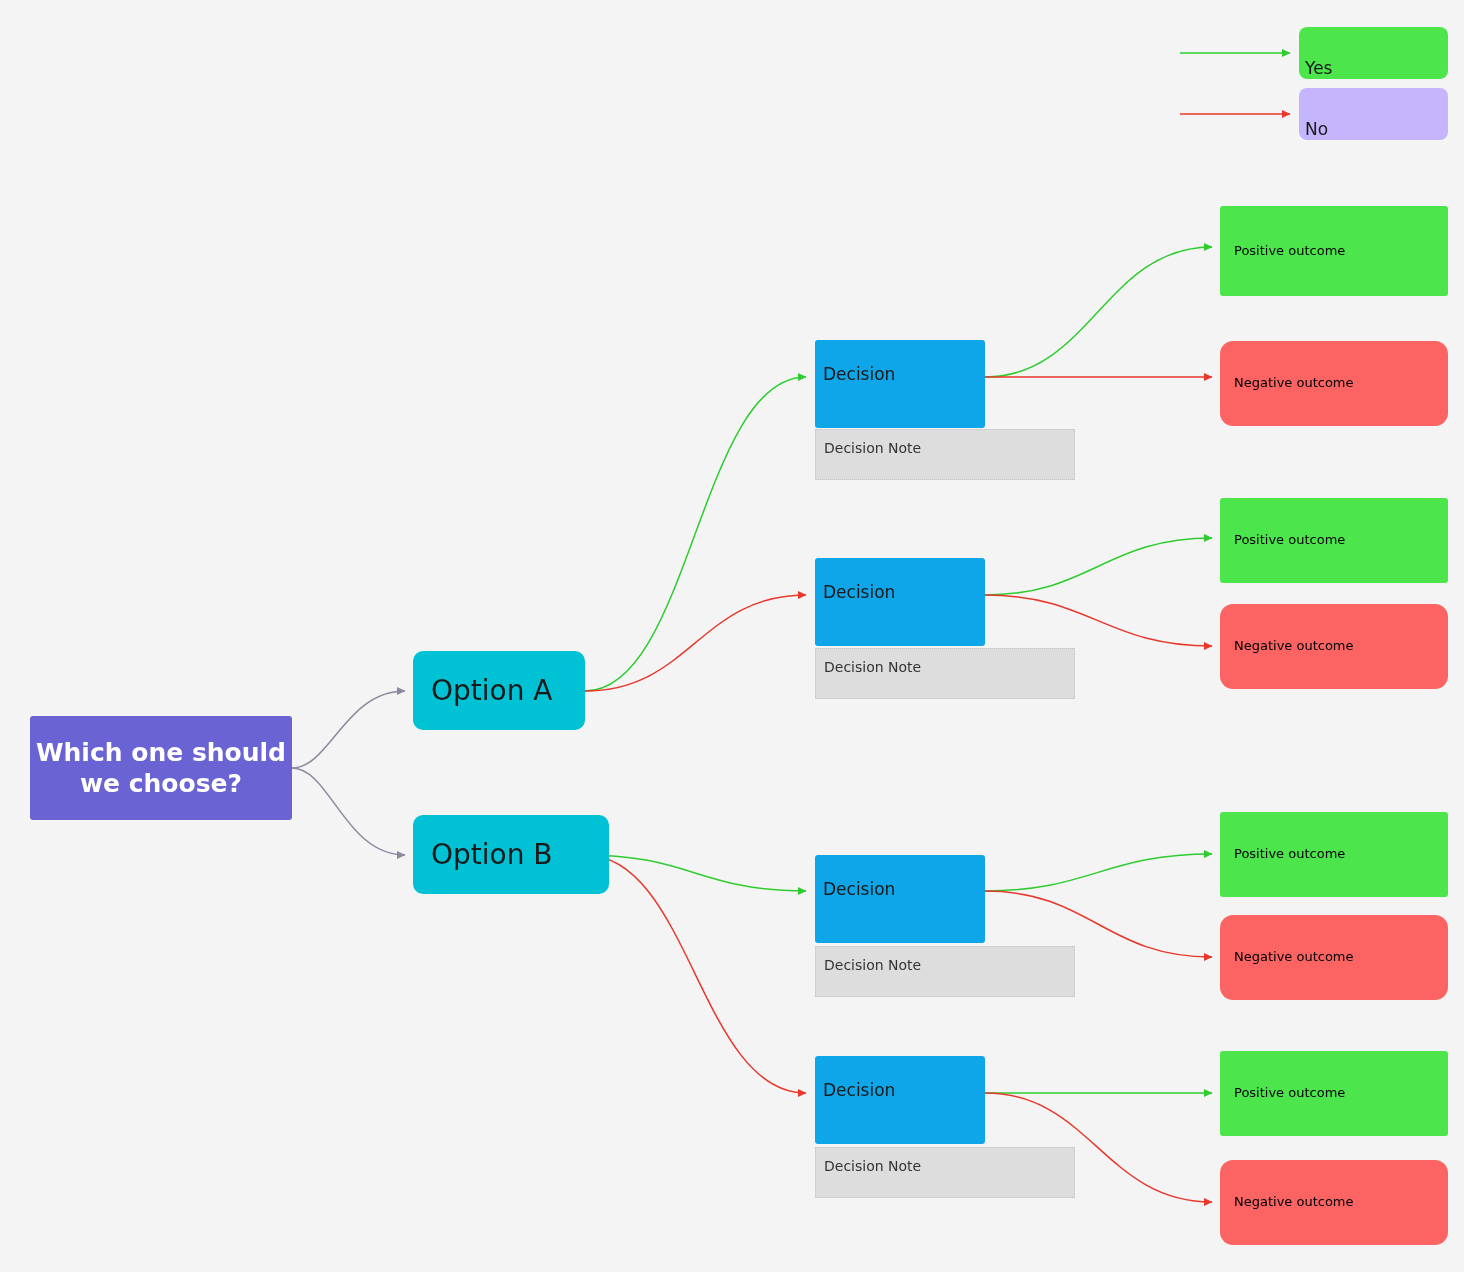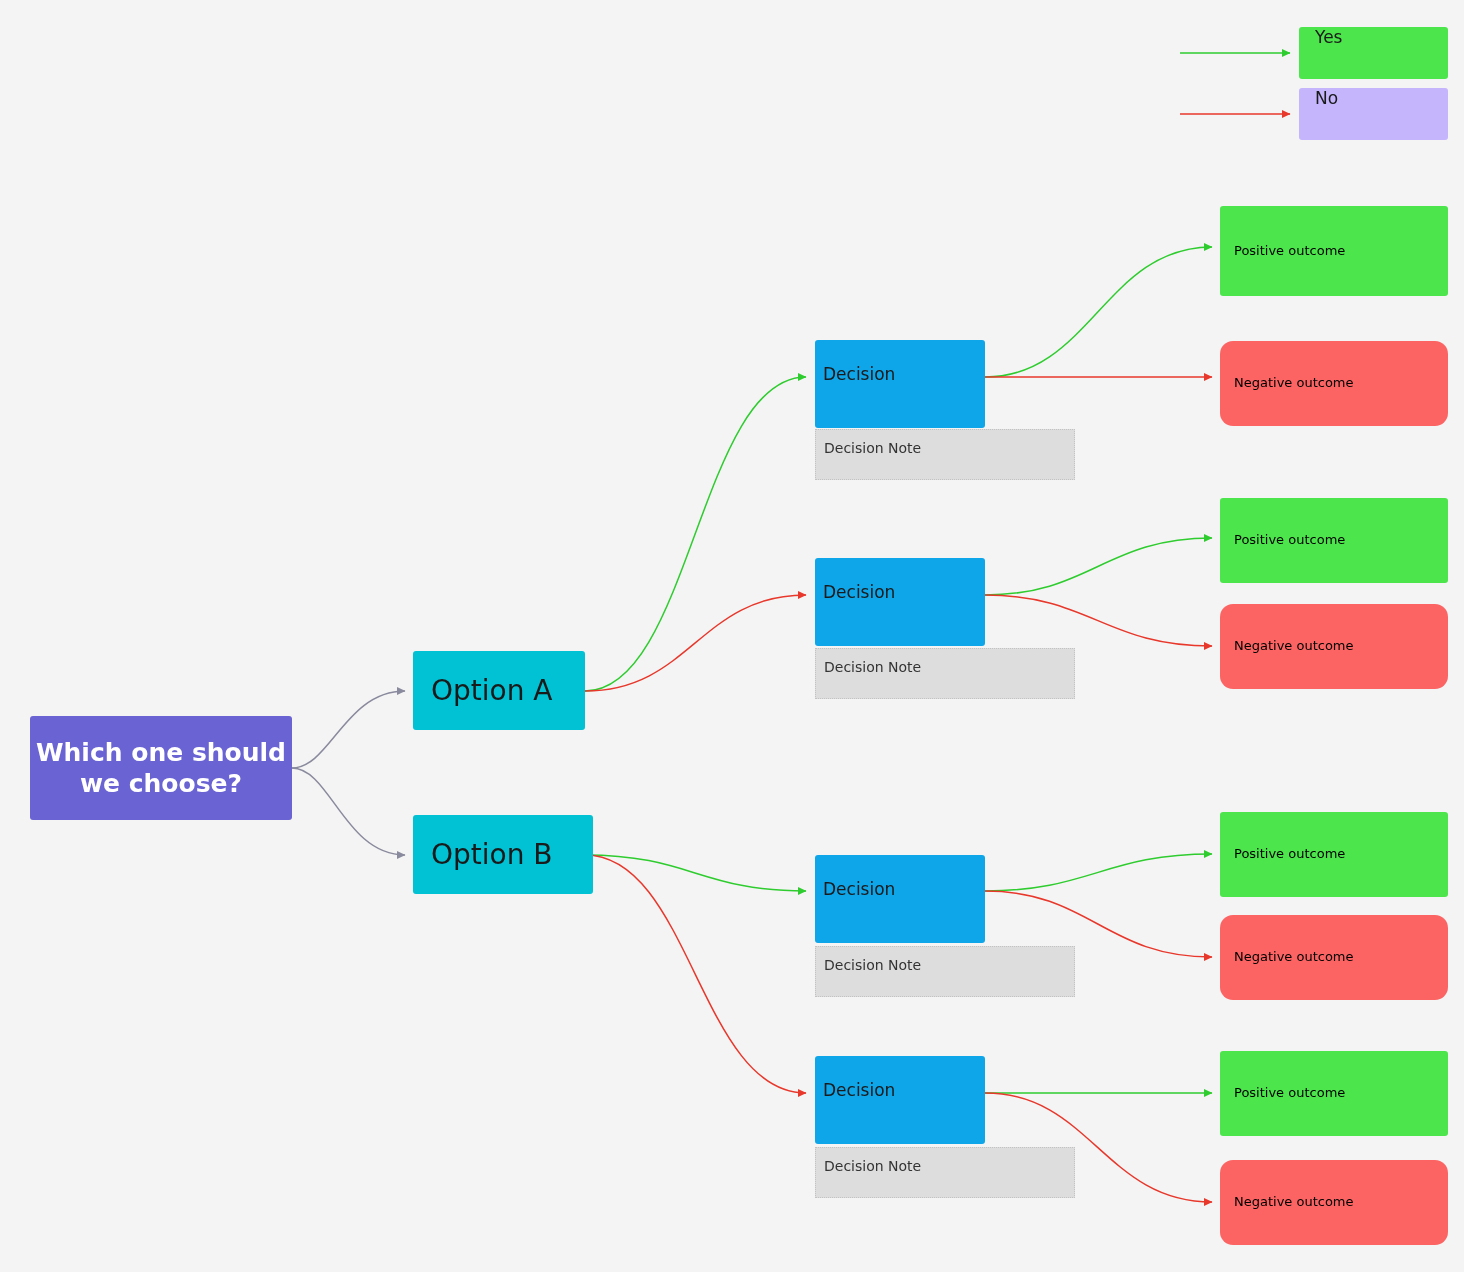--- a/index.html
+++ b/index.html
@@ -52,20 +52,21 @@
     font-weight: 600;
     text-align: center;
   }
 
   
   .node.option {
     background: #00c2d4;
     align-items: center;
     justify-content: flex-start;
     padding-left: 18px;
+    border-radius: 10px;
   }
   .node.option .node-label {
     color: #1a1a1a;
     font-size: 28px;
     font-weight: 400;
   }
 
   
   .node.decision {
     background: #0ea5e9;
@@ -100,24 +101,24 @@
   }
   .node.outcome.positive { background: #4ce64c; }
   .node.outcome.negative { background: #fc6464; border-radius: 13px; }
   .node.outcome .node-label {
     color: #000000;
     font-size: 13px;
   }
 
   
   .node.legend-box {
-    align-items: flex-start;
-    justify-content: flex-start;
-    padding-left: 16px;
-    border-radius: 3px;
+    align-items: flex-end;
+    justify-content: flex-start;
+    padding-left: 6px;
+    border-radius: 8px;
   }
   .node.legend-box.yes { background: #4ce64c; }
   .node.legend-box.no  { background: #c4b5fd; }
   .node.legend-box .node-label {
     color: #1a1a1a;
     font-size: 17px;
   }
 </style>
 </head>
 <body>
@@ -170,21 +171,21 @@
   </div>
 
   <div class="node root" style="left:30px; top:716px; width:262px; height:104px;">
     <span class="node-label">Which one should
 we choose?</span>
   </div>
 
   <div class="node option" style="left:413px; top:651px; width:172px; height:79px;">
     <span class="node-label">Option A</span>
   </div>
-  <div class="node option" style="left:413px; top:815px; width:180px; height:79px;">
+  <div class="node option" style="left:413px; top:815px; width:196px; height:79px;">
     <span class="node-label">Option B</span>
   </div>
 
   <div class="node decision" style="left:815px; top:340px; width:170px; height:88px;">
     <span class="node-label">Decision</span>
   </div>
   <div class="node note" style="left:815px; top:429px; width:260px; height:51px;">
     <span class="node-label">Decision Note</span>
   </div>
 

